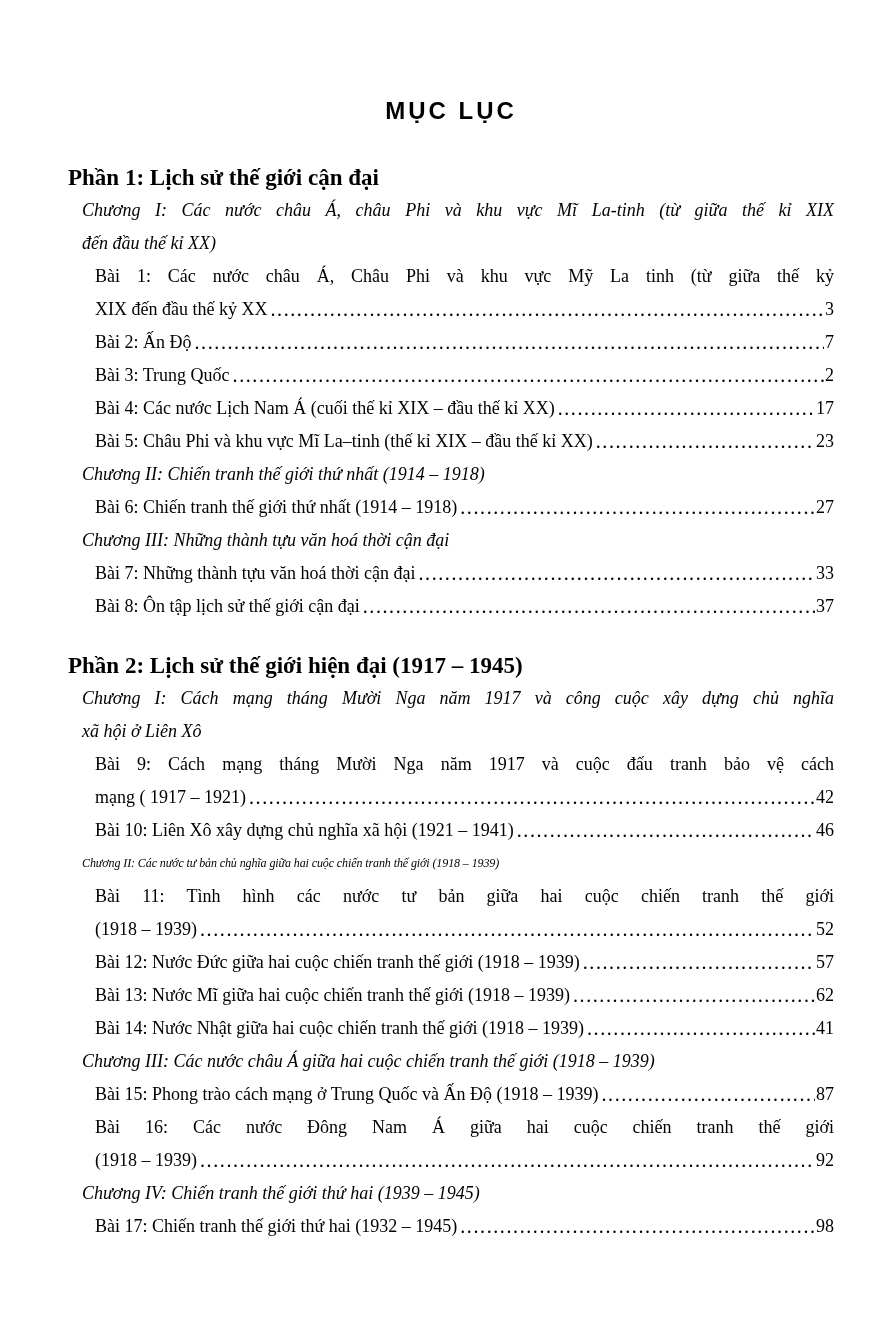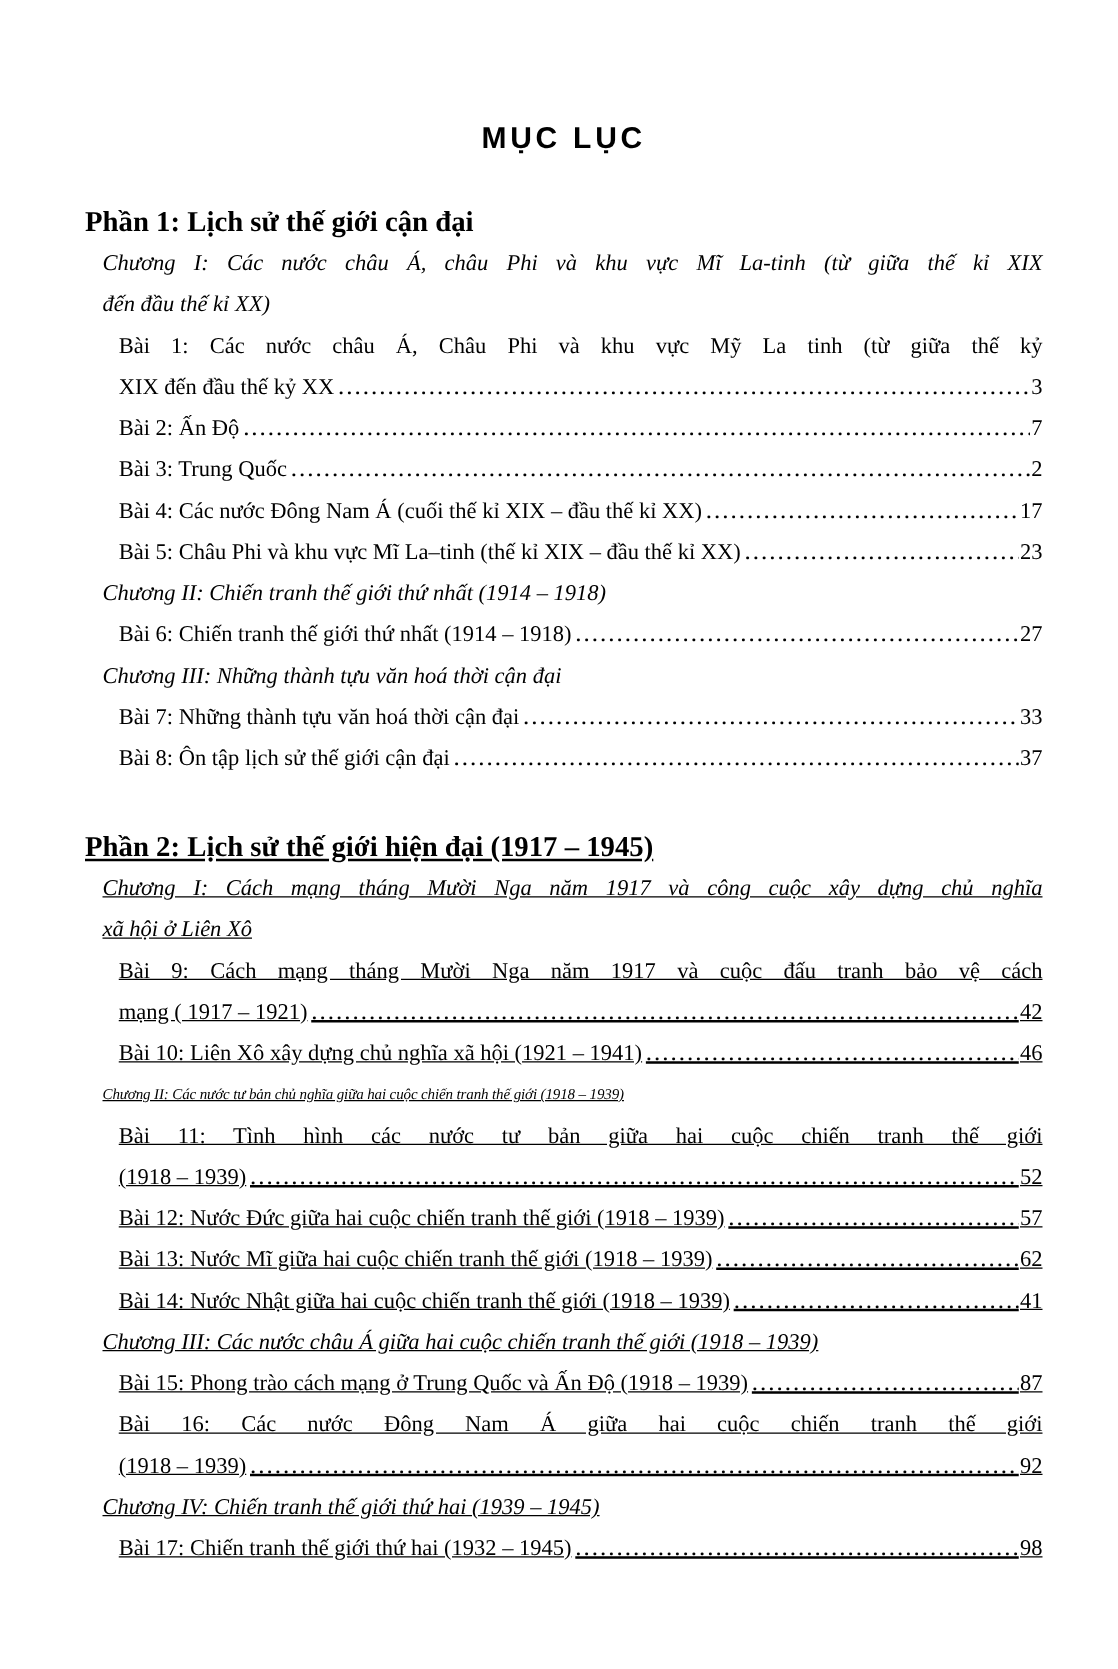--- a/index.html
+++ b/index.html
@@ -25,21 +25,21 @@
     font-weight: 700;
     font-size: 24px;
     letter-spacing: 3px;
     line-height: 34px;
   }
   .part-heading {
     font-weight: 700;
     font-size: 23px;
     line-height: 33px;
   }
-  .part.gap { margin-top: 38px; text-decoration: underline; }
+  .part.gap { margin-top: 26px; }
   .line {
     font-size: 18px;
     line-height: 33px;
   }
   .chapter .line {
     font-style: italic;
     margin-left: 14px;
   }
   .lesson .line {
     margin-left: 27px;
@@ -104,21 +104,21 @@
         </div>
         <div class="entry lesson">
           <div class="line last">
             <span class="txt">Bài 3: Trung Quốc</span>
             <span class="dots"></span>
             <span class="pg">2</span>
           </div>
         </div>
         <div class="entry lesson">
           <div class="line last">
-            <span class="txt">Bài 4: Các nước Đông Nam Á (cuối thế kỉ XIX – đầu thế kỉ XX)</span>
+            <span class="txt">Bài 4: Các nước Lịch Nam Á (cuối thế kỉ XIX – đầu thế kỉ XX)</span>
             <span class="dots"></span>
             <span class="pg">17</span>
           </div>
         </div>
         <div class="entry lesson">
           <div class="line last">
             <span class="txt">Bài 5: Châu Phi và khu vực Mĩ La–tinh (thế kỉ XIX – đầu thế kỉ XX)</span>
             <span class="dots"></span>
             <span class="pg">23</span>
           </div>

